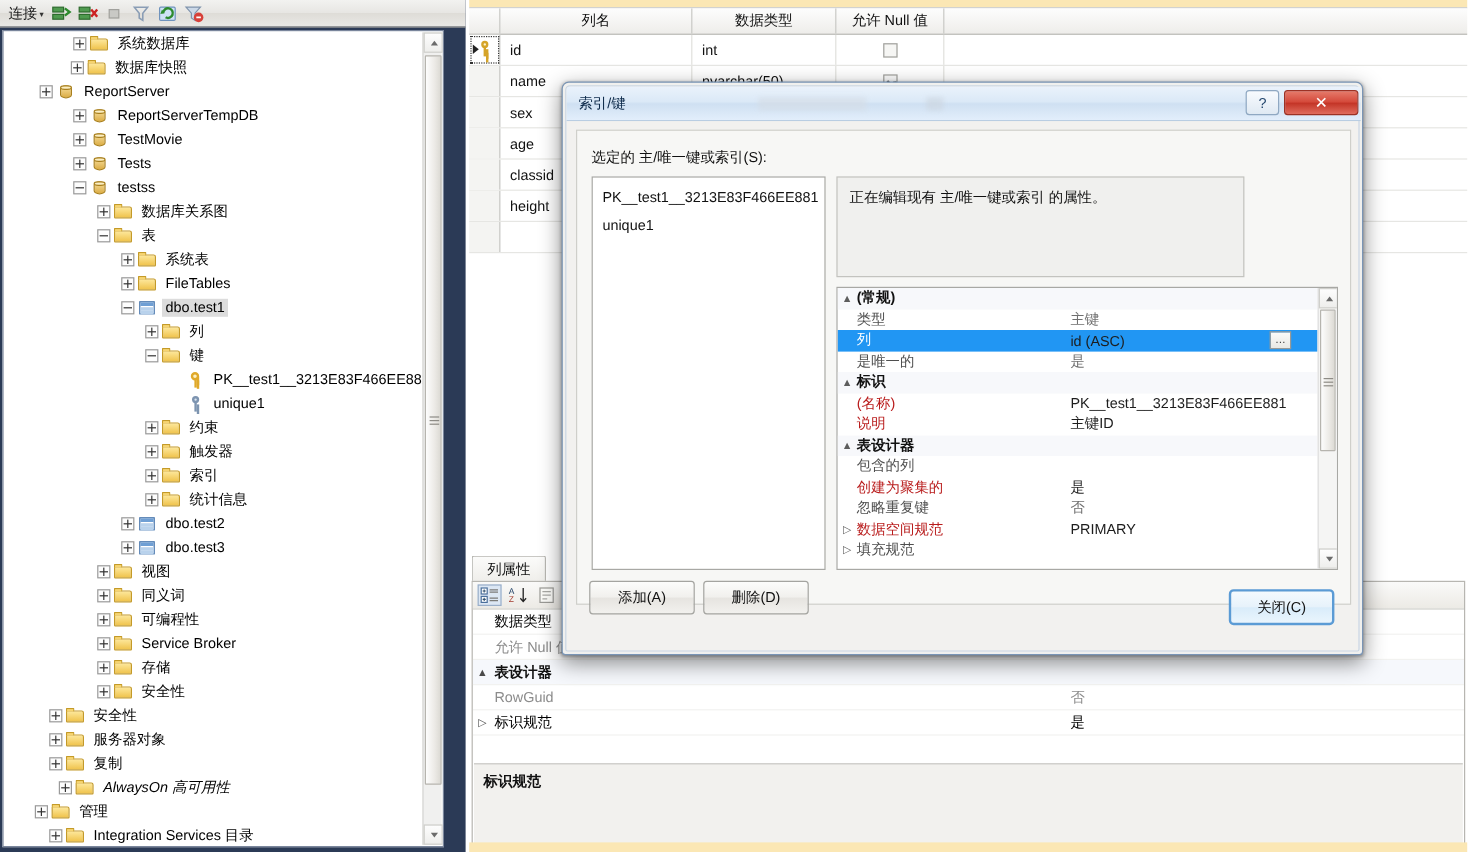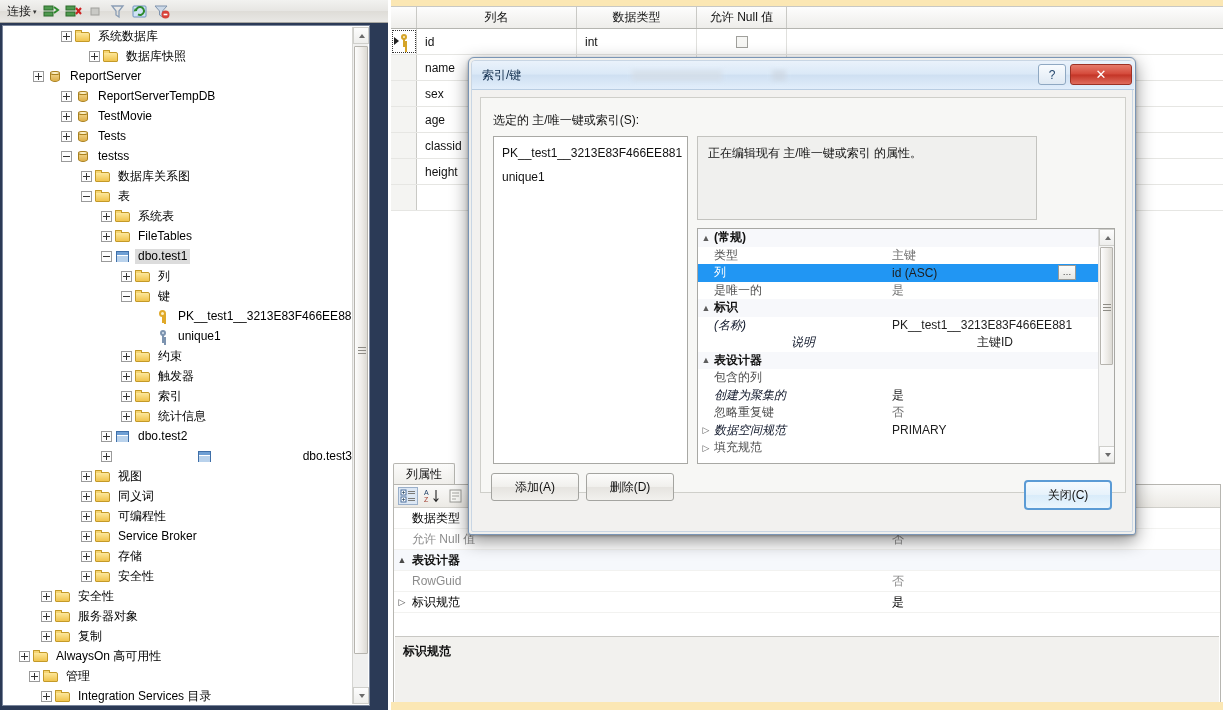--- a/index.html
+++ b/index.html
@@ -197,21 +197,21 @@
   .cp-bold { font-weight:bold; color:#111; }
   #cp-desc {
     position:absolute; left:1px; bottom:1px; width:824px; height:68px;
     border-top:1px solid #c9c8c4; background:#f2f1ee; box-sizing:border-box; padding:6px 8px;
     font-size:12px; font-weight:bold; color:#111;
   }
   #designer-botband { position:absolute; left:0; bottom:0; width:832px; height:8px; background:#fbe7b4; }
 
   
   #dlg {
-    position:absolute; left:468px; top:57px; width:668px; height:478px;
+    position:absolute; left:468px; top:68px; width:668px; height:478px;
     background:#f0f0ee;
     border:1px solid #7a95b5;
     border-radius:6px 6px 3px 3px;
     box-shadow: 0 6px 18px rgba(0,0,0,.45), 0 1px 3px rgba(0,0,0,.3);
     box-sizing:border-box;
   }
   #dlg-inner { position:absolute; inset:2px; border:1px solid #c9d6e4; border-radius:4px 4px 2px 2px; background:#f2f1ef; box-sizing:border-box;}
   #dlg-title {
     position:absolute; left:0; top:0; width:662px; height:29px;
     background: linear-gradient(to bottom,#eaf2fb 0%,#dbe9f7 45%,#cfe0f2 52%,#e2eefb 100%);
@@ -243,21 +243,21 @@
   #pgrid {
     position:absolute; left:216px; top:130px; width:418px; height:236px;
     background:#fff; border:1px solid #a8a8a4; box-sizing:border-box; overflow:hidden;
   }
   #pgrid-inner { position:absolute; left:0; top:0; width:400px; height:234px; }
   .pg-row { height:17.5px; display:flex; align-items:center; font-size:12px; box-sizing:border-box;}
   .pg-row.shade { background:#f7f8fb; }
   .pg-exp { width:16px; flex:0 0 16px; text-align:center; font-size:9px; color:#5d5d5d;}
   .pg-name { width:178px; flex:0 0 178px; color:#4f4f4f; }
   .pg-name.cat { font-weight:bold; color:#111; }
-  .pg-name.dark { color:#0f172a;font-style:italic; }
+  .pg-name.dark { color:#b91c1c; }
   .pg-val { flex:1 1 auto; color:#1d1d1d; }
   .pg-val.grey { color:#6f6f6f; }
   .pg-row.selected { background:#2196f3; }
   .pg-row.selected .pg-name { color:#ffffff; }
   .ellipsis-btn {
     position:absolute; right:22px; width:18px; height:15px; border:1px solid #9a9a96;
     background:linear-gradient(to bottom,#fbfbfa,#e8e8e4); box-sizing:border-box;
     font-size:9px; line-height:12px; text-align:center; color:#333;
   }
   #pg-vsb { position:absolute; right:0; top:0; width:16px; height:234px; background:#f5f5f4; border-left:1px solid #dedede; box-sizing:border-box;}
@@ -329,21 +329,21 @@
       </span>
     </div>
 
     <div id="oe-tree">
       <div id="tree-inner">
           <div class="tnode" style="padding-left: 58px;">
             <span class="exp plus"></span>
             <span class="ic folder"></span>
             <span class="lbl">系统数据库</span>
           </div>
-          <div class="tnode" style="padding-left: 86px; text-align: right;">
+          <div class="tnode" style="padding-left: 56px; text-align: right;">
             <span class="exp plus"></span>
             <span class="ic folder"></span>
             <span class="lbl">数据库快照</span>
           </div>
           <div class="tnode" style="padding-left: 30px;">
             <span class="exp plus"></span>
             <span class="ic db"></span>
             <span class="lbl">ReportServer</span>
           </div>
           <div class="tnode" style="padding-left: 58px;">
@@ -429,21 +429,21 @@
           <div class="tnode" style="padding-left: 118px;">
             <span class="exp plus"></span>
             <span class="ic folder"></span>
             <span class="lbl">统计信息</span>
           </div>
           <div class="tnode" style="padding-left: 98px;">
             <span class="exp plus"></span>
             <span class="ic table"></span>
             <span class="lbl">dbo.test2</span>
           </div>
-          <div class="tnode" style="padding-left: 98px; justify-content: space-between;">
+          <div class="tnode" style="padding-left: 98px;">
             <span class="exp plus"></span>
             <span class="ic table"></span>
             <span class="lbl">dbo.test3</span>
           </div>
           <div class="tnode" style="padding-left: 78px;">
             <span class="exp plus"></span>
             <span class="ic folder"></span>
             <span class="lbl">视图</span>
           </div>
           <div class="tnode" style="padding-left: 78px;">
@@ -479,21 +479,21 @@
           <div class="tnode" style="padding-left: 38px;">
             <span class="exp plus"></span>
             <span class="ic folder"></span>
             <span class="lbl">服务器对象</span>
           </div>
           <div class="tnode" style="padding-left: 38px;">
             <span class="exp plus"></span>
             <span class="ic folder"></span>
             <span class="lbl">复制</span>
           </div>
-          <div class="tnode" style="padding-left: 16px;">
+          <div class="tnode" style="padding-left: 46px; font-style: italic;">
             <span class="exp plus"></span>
             <span class="ic folder"></span>
             <span class="lbl">AlwaysOn 高可用性</span>
           </div>
           <div class="tnode" style="padding-left: 26px;">
             <span class="exp plus"></span>
             <span class="ic folder"></span>
             <span class="lbl">管理</span>
           </div>
           <div class="tnode" style="padding-left: 38px;">
@@ -708,21 +708,21 @@
               <div class="pg-row shade" style="position: relative;">
                 <span class="pg-exp">▲</span>
                 <span class="pg-name cat">标识</span>
                 <span class="pg-val"></span>
               </div>
               <div class="pg-row" style="position: relative;">
                 <span class="pg-exp"></span>
                 <span class="pg-name dark">(名称)</span>
                 <span class="pg-val">PK__test1__3213E83F466EE881</span>
               </div>
-              <div class="pg-row" style="position: relative; text-align: center;">
+              <div class="pg-row" style="position: relative;">
                 <span class="pg-exp"></span>
                 <span class="pg-name dark">说明</span>
                 <span class="pg-val">主键ID</span>
               </div>
               <div class="pg-row shade" style="position: relative;">
                 <span class="pg-exp">▲</span>
                 <span class="pg-name cat">表设计器</span>
                 <span class="pg-val"></span>
               </div>
               <div class="pg-row" style="position: relative;">

